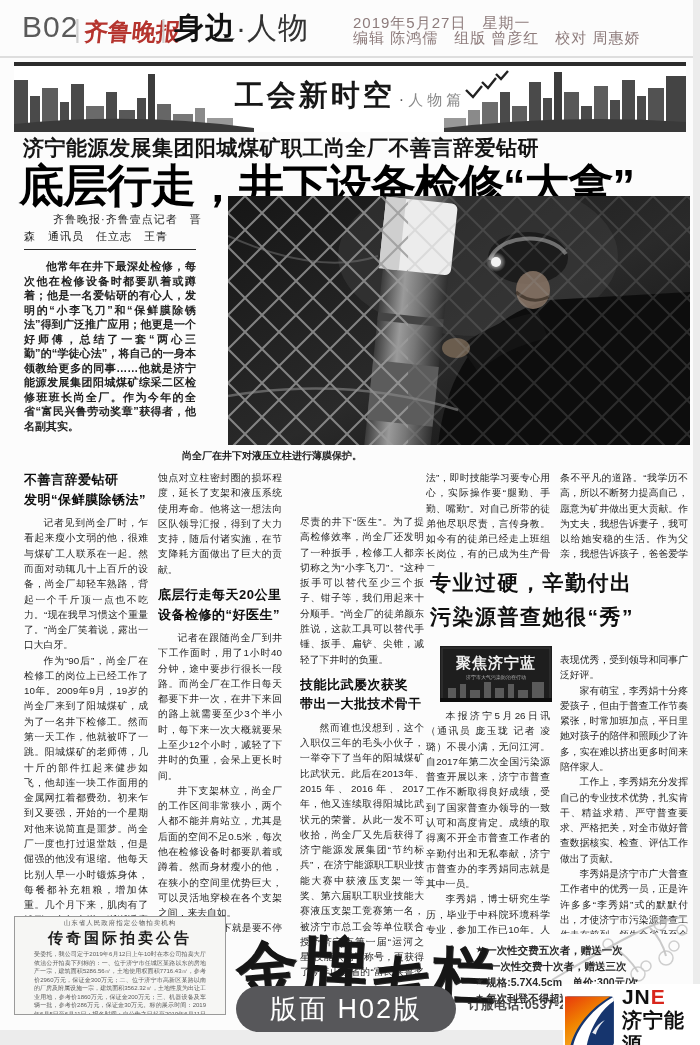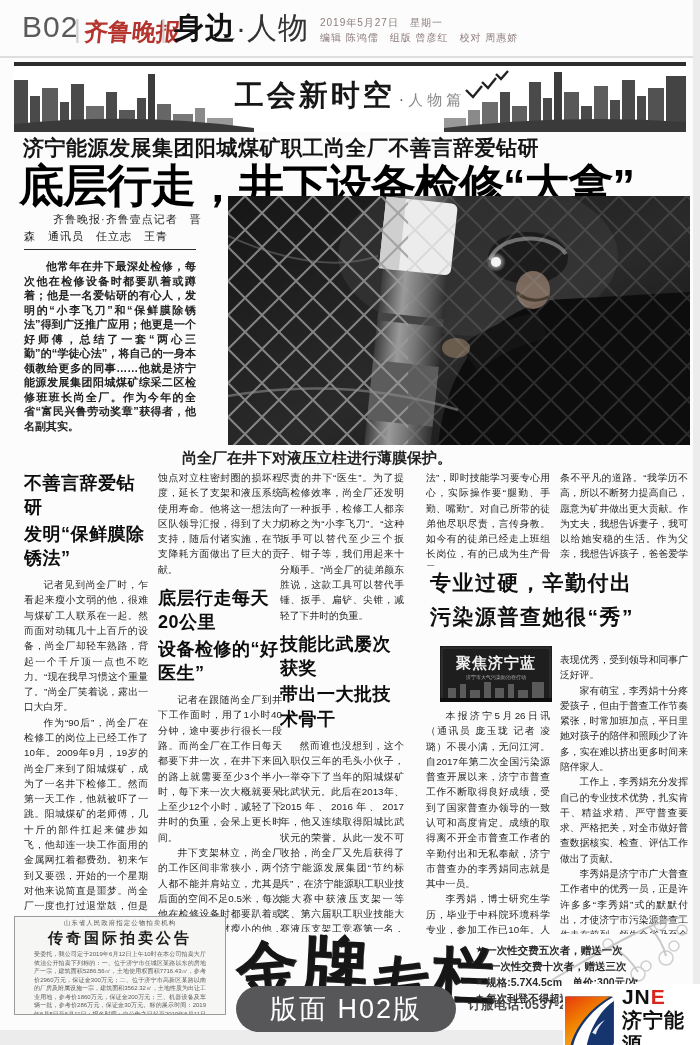--- a/index.html
+++ b/index.html
@@ -4,49 +4,49 @@
 <style>
   html,body{margin:0;padding:0;background:#e9e9e9;font-family:"Liberation Sans",sans-serif;}
   .page{position:relative;width:700px;height:1045px;background:#fcfcfc;overflow:hidden;margin:0 auto;}
   .abs{position:absolute;}
   
   .pageno{left:22px;top:10px;font-size:30px;color:#5a5a5a;letter-spacing:1px;}
   .hsep{font-size:26px;color:#cfcfcf;font-weight:300;}
   .masthead{font-family:"DejaVu Serif",serif;font-weight:700;color:#b5342e;font-size:24px;transform:skewX(-6deg);}
   .section{font-size:30px;color:#111;font-weight:700;letter-spacing:1px;}
   .section .lt{font-weight:400;color:#333;}
-  .hmeta{font-size:10px;color:#8d7b7b;line-height:15px;letter-spacing:1px;}
+  .hmeta{font-size:15px;color:#8d7b7b;line-height:15px;letter-spacing:1px;margin-left:33px;}
   .hrule{left:0;top:56px;width:700px;height:2px;background:#dedede;}
   
   .bannerwrap{left:14px;top:62px;width:672px;height:70px;padding-left:28px;}
   .bannertitle{left:0;top:14px;width:672px;text-align:center;z-index:3;}
   .bannertitle .big{font-family:"DejaVu Serif",serif;font-weight:900;font-size:29px;color:#171717;letter-spacing:3px;}
   .bannertitle .dot{font-size:16px;color:#555;margin:0 4px;}
   .bannertitle .small{font-size:15px;color:#8a8a8a;letter-spacing:4px;}
   
   .kicker{left:23px;top:134px;width:664px;font-size:21px;font-weight:800;color:#151515;letter-spacing:.5px;}
   .mainhead{left:19px;top:156px;width:672px;font-size:45px;font-weight:900;color:#000;letter-spacing:-1px;white-space:nowrap;}
   
   .byline{left:24px;width:172px;font-size:11px;color:#222;letter-spacing:1px;}
   .introrule{left:24px;top:249px;width:172px;height:0;border-top:1.5px solid #2a2a2a;}
   .intro{left:24px;top:259px;width:172px;font-size:11px;line-height:1.32;font-weight:700;color:#222;text-align:justify;text-indent:2em;}
   
   .photo{left:228px;top:196px;width:462px;height:249px;background:#111;}
-  .caption{left:182px;top:449px;width:400px;font-size:15px;color:#222;font-weight:600;}
+  .caption{left:182px;top:449px;width:400px;font-size:10px;color:#222;font-weight:600;}
   
   .col{top:470px;width:124px;height:462px;overflow:hidden;font-size:9.8px;line-height:1.56;color:#1f1f1f;text-align:justify;}
-  .c1{left:24px;} .c2{left:158px;} .c3{left:280px;}
+  .c1{left:24px;} .c2{left:158px;} .c3{left:300px;margin-top:44px;}
   .c4t{left:426px;top:470px;width:124px;height:96px;}
   .c5t{left:560px;top:470px;width:128px;height:94px;}
   .c4b{left:426px;top:708px;width:124px;height:226px;}
   .c5b{left:560px;top:652px;width:128px;height:282px;}
   .colsm{overflow:hidden;font-size:9.8px;line-height:1.56;color:#1f1f1f;text-align:justify;position:absolute;}
   .p{margin:0;text-indent:2em;}
   .p0{margin:0;text-indent:0;}
-  .sub{font-size:18px;font-weight:800;color:#0d0d0d;line-height:1.35;margin:9px 0 7px 0;text-indent:0;text-align:left;letter-spacing:.5px;}
+  .sub{font-size:13px;font-weight:800;color:#0d0d0d;line-height:1.35;margin:9px 0 7px 0;text-indent:0;text-align:left;letter-spacing:.5px;}
   .subtop{margin-top:1px;}
   
   .a2head{left:430px;top:566px;width:260px;font-size:21px;font-weight:700;color:#101010;letter-spacing:1.5px;line-height:1.6;}
   .a2banner{left:440px;top:646px;width:112px;height:56px;}
   
   .auction{left:14px;top:916px;width:212px;height:99px;border:1px solid #9a9a9a;background:#f6f6f4;box-sizing:border-box;padding:2px 19px;overflow:hidden;}
   .auc-org{font-size:6.5px;color:#555;text-align:center;letter-spacing:1px;}
   .auc-title{font-size:15px;font-weight:900;color:#1c1c1c;text-align:center;letter-spacing:3px;margin:1px 0 2px 0;}
   .auc-body{font-size:6px;line-height:1.42;color:#5a5a5a;text-align:justify;}
   .gold{font-family:"DejaVu Serif",serif;font-weight:900;color:#161616;text-shadow:1px 1px 0 #2a2a2a;z-index:2;}

